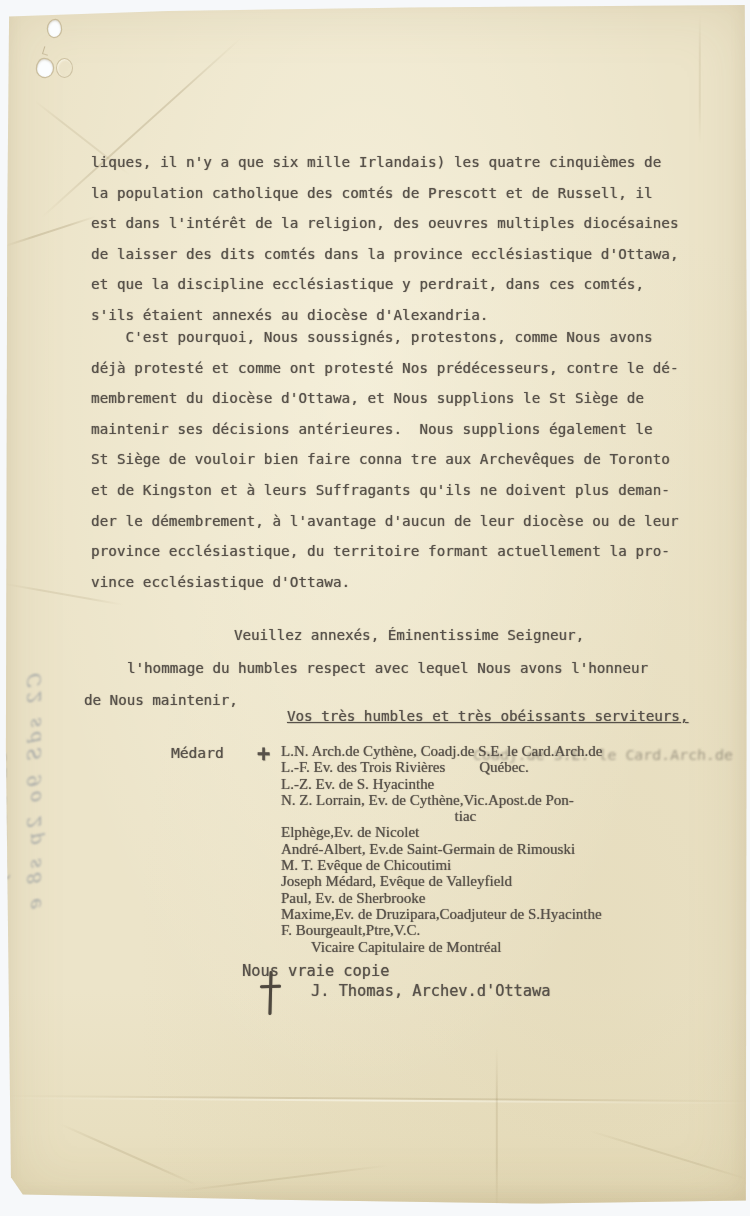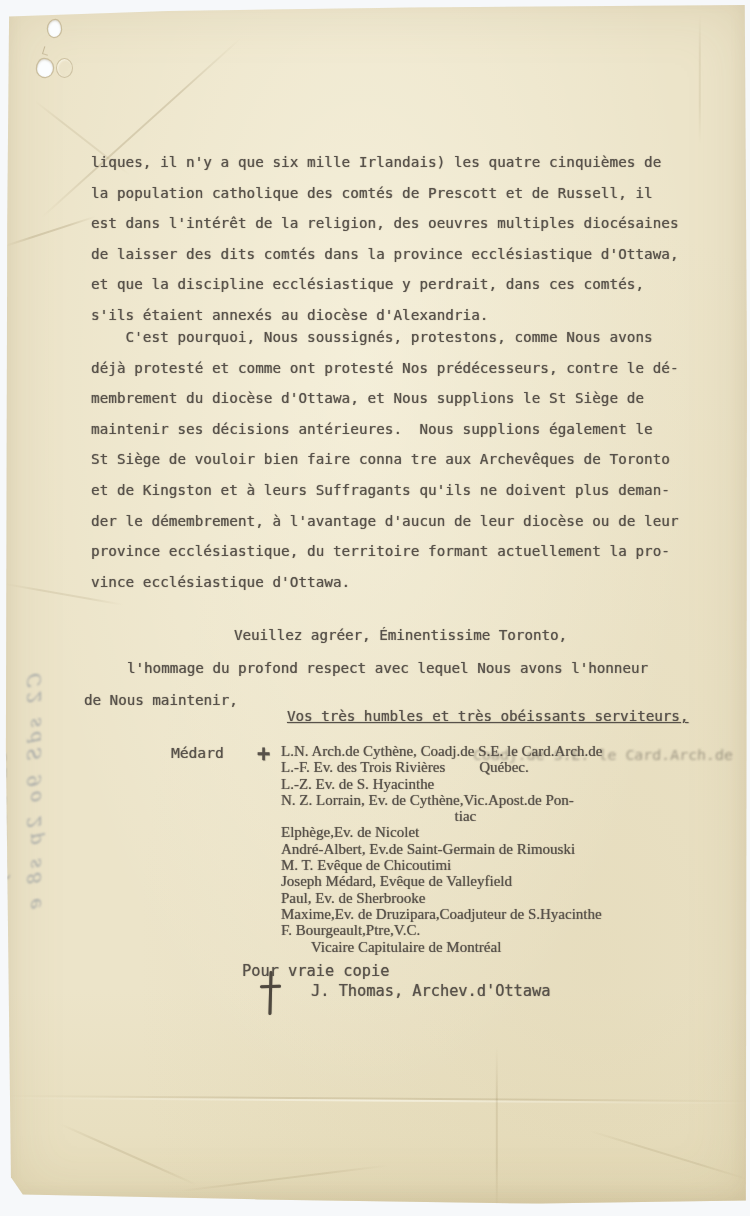--- a/index.html
+++ b/index.html
@@ -130,40 +130,40 @@
   <pre class="type-body ink" style="left:86px;top:317px;">    C'est pourquoi, Nous soussignés, protestons, comme Nous avons
 déjà protesté et comme ont protesté Nos prédécesseurs, contre le dé-
 membrement du diocèse d'Ottawa, et Nous supplions le St Siège de
 maintenir ses décisions antérieures.  Nous supplions également le
 St Siège de vouloir bien faire conna tre aux Archevêques de Toronto
 et de Kingston et à leurs Suffragants qu'ils ne doivent plus deman-
 der le démembrement, à l'avantage d'aucun de leur diocèse ou de leur
 province ecclésiastique, du territoire formant actuellement la pro-
 vince ecclésiastique d'Ottawa.</pre>
 
-  <div class="closing-line ink" style="left:229px;top:622px;">Veuillez agréer, Éminentissime Toronto,</div>
-  <div class="closing-line ink" style="left:122px;top:655px;">l'hommage du profond respect avec lequel Nous avons l'honneur</div>
+  <div class="closing-line ink" style="left:229px;top:622px;">Veuillez annexés, Éminentissime Seigneur,</div>
+  <div class="closing-line ink" style="left:122px;top:655px;">l'hommage du humbles respect avec lequel Nous avons l'honneur</div>
   <div class="closing-line ink" style="left:79px;top:687px;">de Nous maintenir,</div>
   <div class="closing-line ink" style="left:282px;top:703px;text-decoration:underline;">Vos très humbles et très obéissants serviteurs,</div>
 
   <div class="sig-label ink">Médard</div>
   <div class="sig-cross ink">+</div>
   <div class="sig-ghost">Coadj.de S.E. le Card.Arch.de</div>
   <pre class="sig-list ink">L.N. Arch.de Cythène, Coadj.de S.E. le Card.Arch.de
 L.-F. Ev. des Trois Rivières         Québec.
 L.-Z. Ev. de S. Hyacinthe
 N. Z. Lorrain, Ev. de Cythène,Vic.Apost.de Pon-
                                               tiac
 Elphège,Ev. de Nicolet
 André-Albert, Ev.de Saint-Germain de Rimouski
 M. T. Evêque de Chicoutimi
 Joseph Médard, Evêque de Valleyfield
 Paul, Ev. de Sherbrooke
 Maxime,Ev. de Druzipara,Coadjuteur de S.Hyacinthe
 F. Bourgeault,Ptre,V.C.
         Vicaire Capitulaire de Montréal</pre>
 
-  <div class="copy-label ink">Pour vraie copie</div>
+  <div class="copy-label ink">Nous vraie copie</div>
   <div class="dagger-v"></div>
   <div class="dagger-h"></div>
   <div class="copy-sig ink">J. Thomas, Archev.d'Ottawa</div>
 
 </div>
 
 </body></html>

